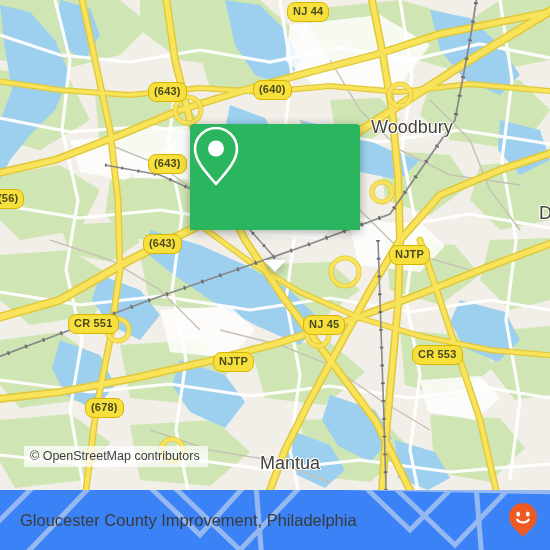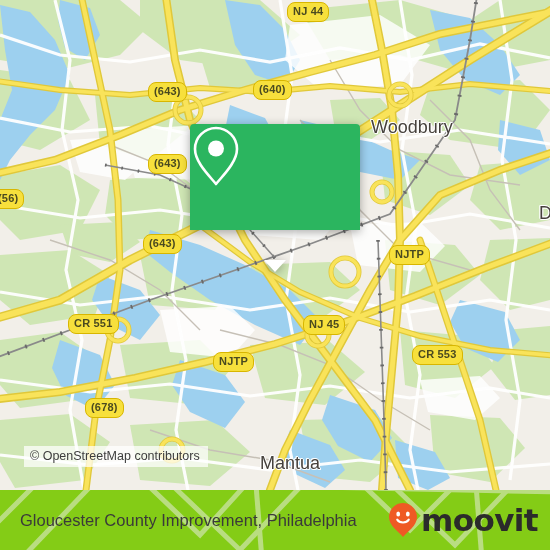--- a/index.html
+++ b/index.html
@@ -84,21 +84,21 @@
     position:absolute;left:50%;top:136px;
     width:0;height:0;margin-left:-11px;
     border-left:11px solid transparent;
     border-right:11px solid transparent;
     border-top:12px solid #ffffff;
   }
 
   
   .footer{
     position:absolute;left:0;top:490px;width:550px;height:60px;
-    background:#84cc16;overflow:hidden;
+    background:#3b82f6;overflow:hidden;
   }
   .footer-bg{position:absolute;left:0;top:-70px;opacity:.5;}
   .footer-title{
     position:absolute;left:20px;top:0;height:60px;
     display:flex;align-items:center;
     color:#3a3a3a;font-size:16.5px;
     white-space:nowrap;
     font-family:"Liberation Sans", sans-serif;
   }
   .brand{
@@ -306,17 +306,16 @@
       </g>
     </svg>
     <div class="footer-title">Gloucester County Improvement, Philadelphia</div>
     <div class="brand">
       <svg width="30" height="36" viewBox="0 0 30 36">
         <path d="M15 1 C7.3 1 1 7.3 1 15 C1 24 11 30 15 35 C19 30 29 24 29 15 C29 7.3 22.7 1 15 1 Z" fill="#ef5a24"></path>
         <ellipse cx="10.2" cy="12" rx="1.9" ry="2.5" fill="#ffffff"></ellipse>
         <ellipse cx="19.8" cy="12" rx="1.9" ry="2.5" fill="#ffffff"></ellipse>
         <path d="M9.2 17.6 C11.6 21.4 18.4 21.4 20.8 17.6" fill="none" stroke="#ffffff" stroke-width="2" stroke-linecap="round"></path>
       </svg>
-      <div class="brand-word">moovit</div>
     </div>
   </div>
 
 </div>
 
 </body></html>

